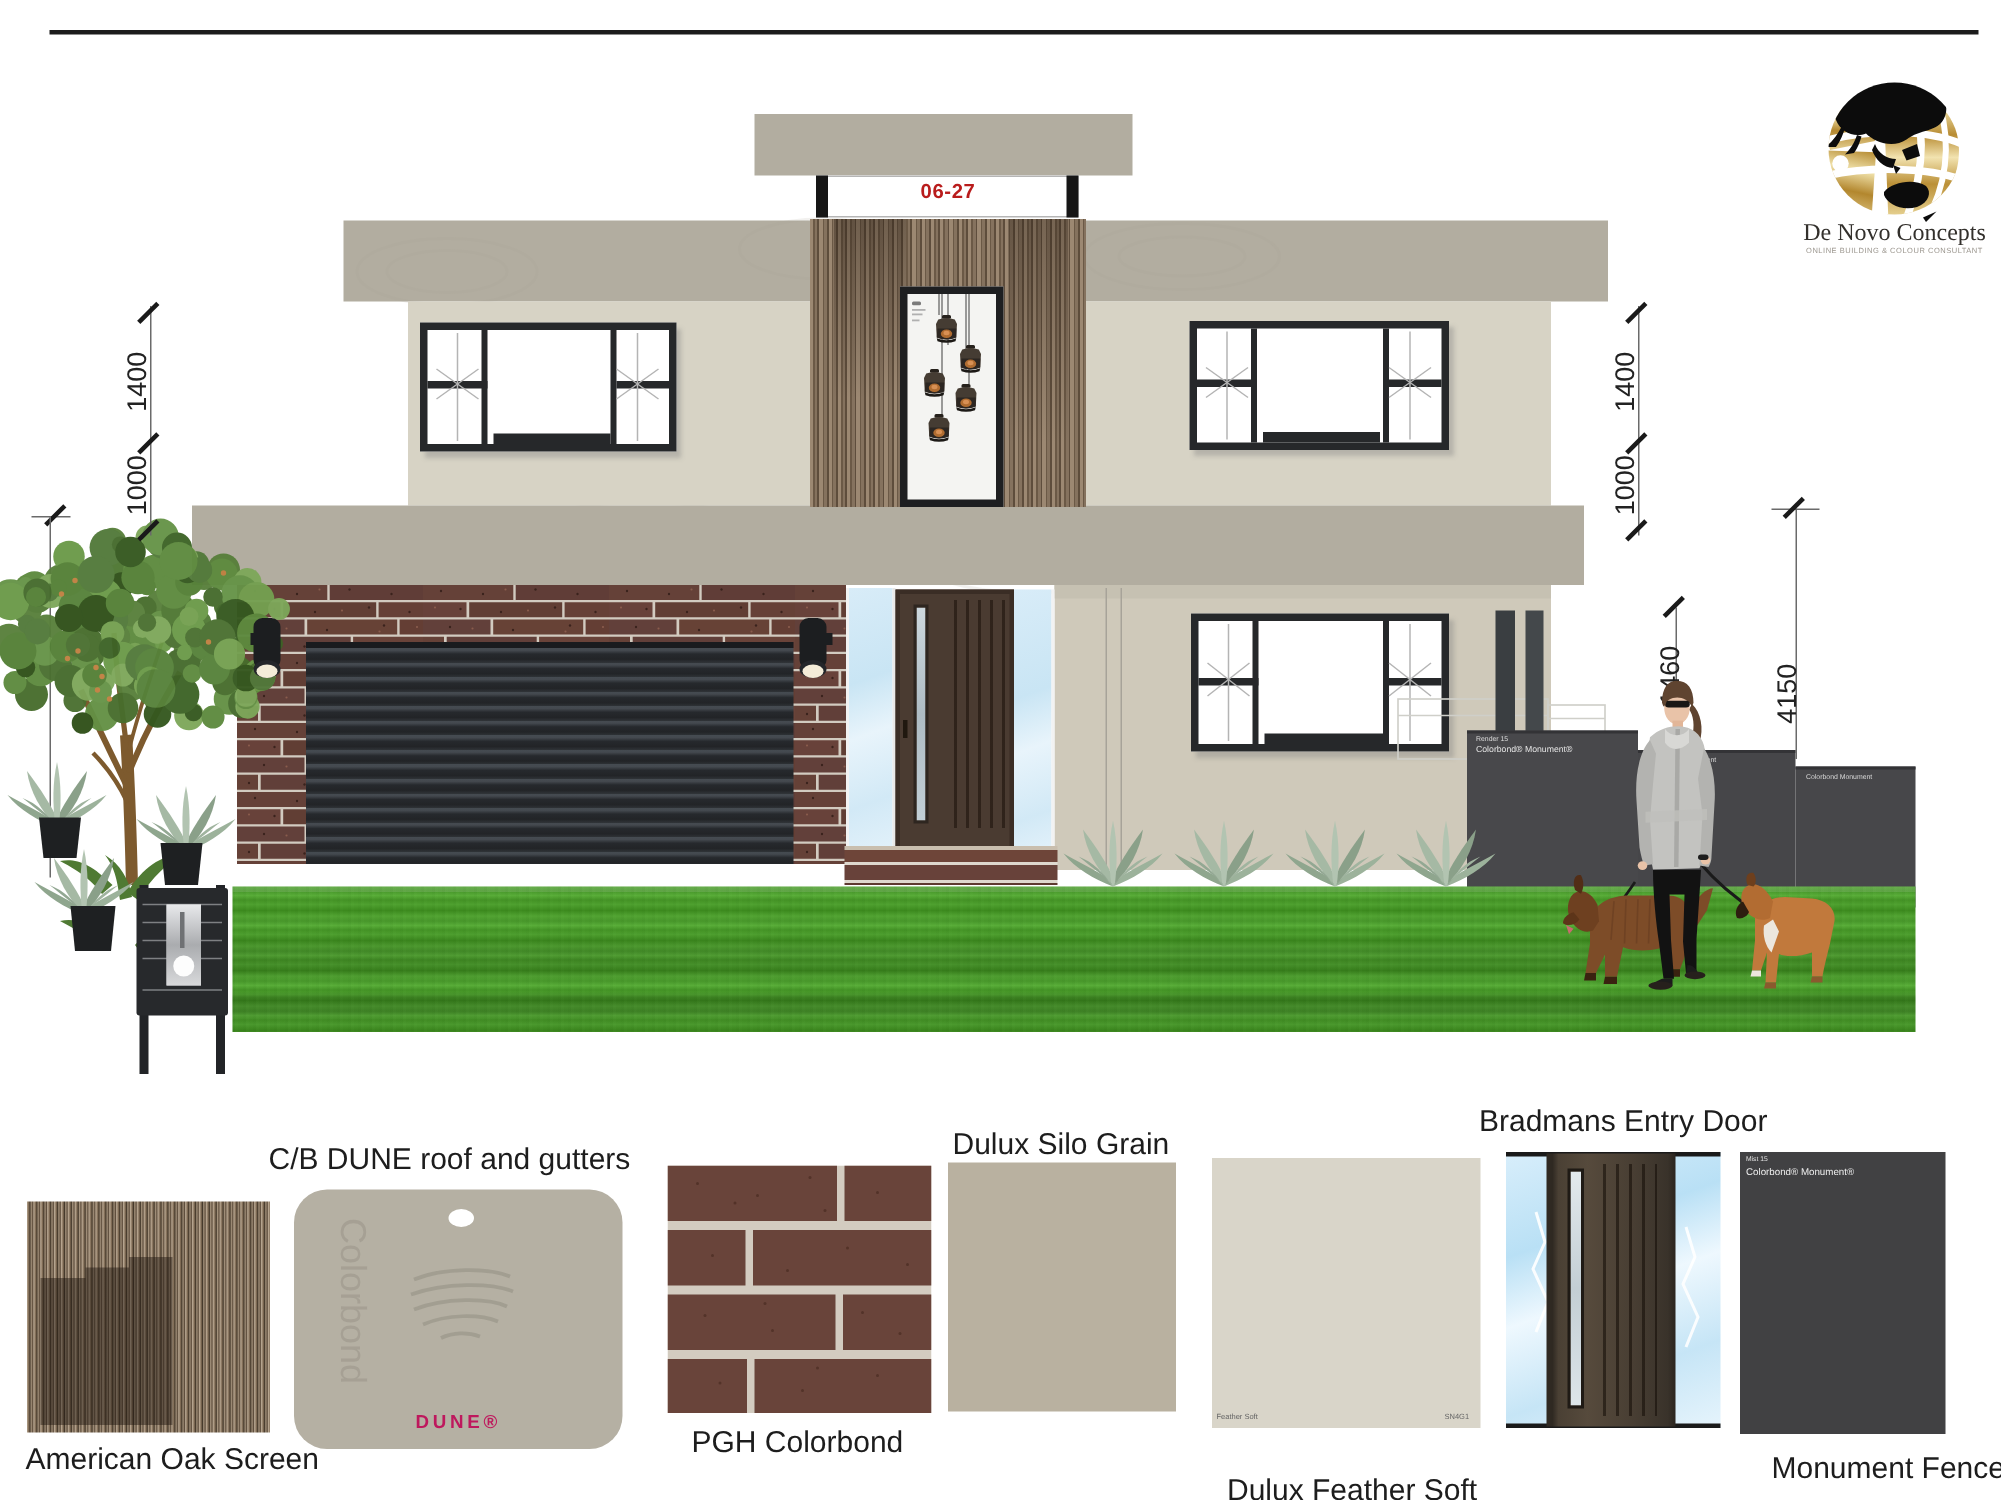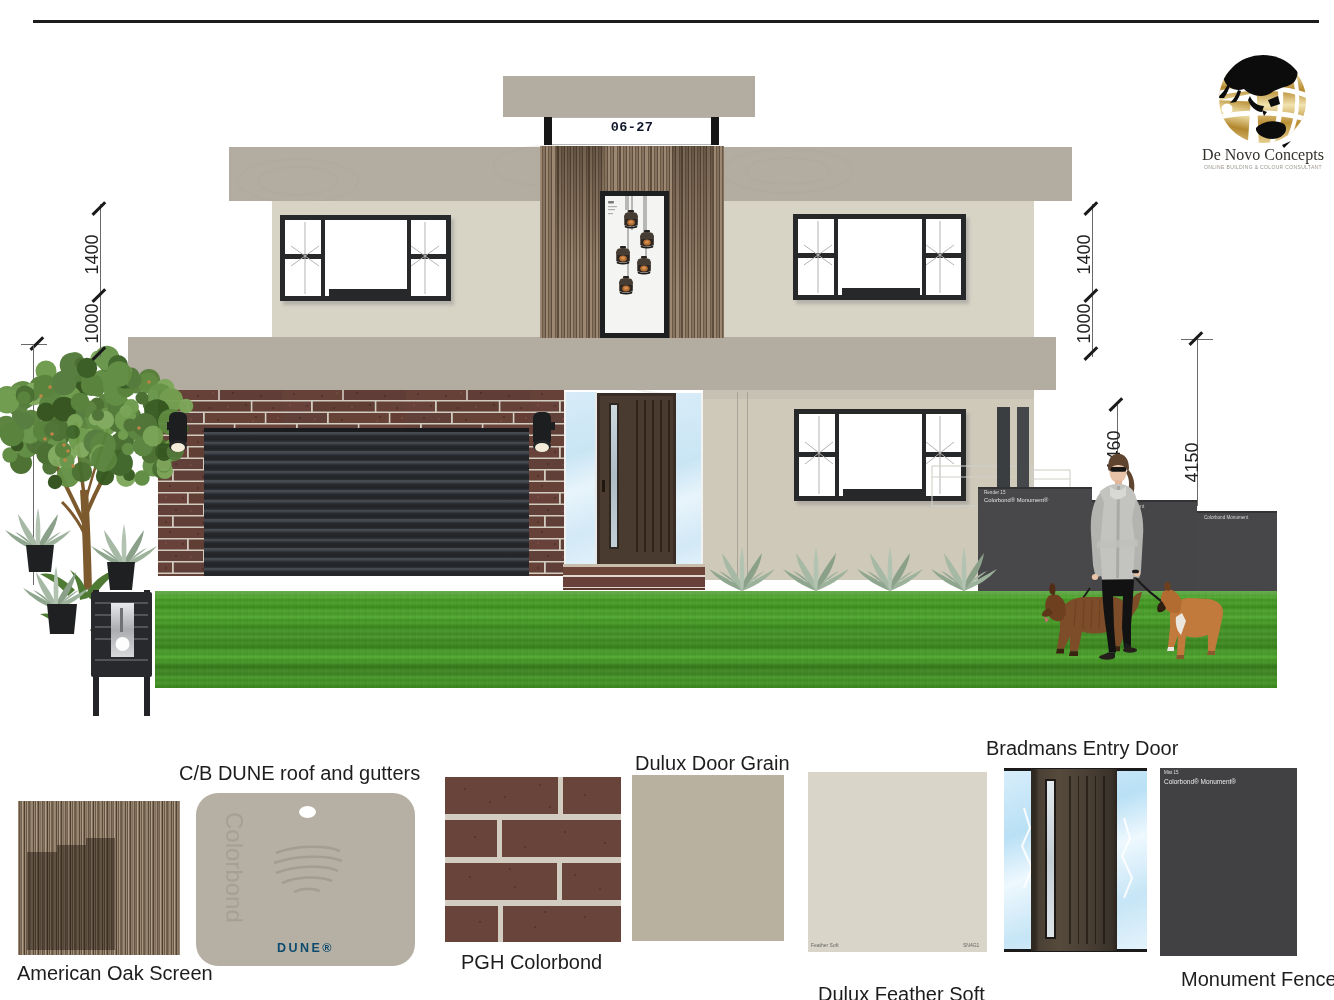--- a/index.html
+++ b/index.html
@@ -47,21 +47,21 @@
   <div class="abs" style="left:703px;top:390px;width:331px;height:9px;background:#c6c1b2;"></div>
 
   <div class="abs" style="left:540px;top:146px;width:184px;height:192px;
        background:repeating-linear-gradient(90deg,#9c8872 0px,#9c8872 2.2px,#6b5946 2.2px,#6b5946 3.2px,#85725e 3.2px,#85725e 5px,#5e4d3c 5px,#5e4d3c 6.2px);"></div>
   <div class="abs" style="left:556px;top:146px;width:48px;height:120px;background:linear-gradient(180deg,rgba(40,28,18,.38),rgba(40,28,18,0));"></div>
   <div class="abs" style="left:672px;top:146px;width:40px;height:150px;background:linear-gradient(180deg,rgba(40,28,18,.33),rgba(40,28,18,0));"></div>
 
   <div class="abs" style="left:544px;top:117px;width:175px;height:28px;background:#fff;border:1px solid #b5b5b5;box-sizing:border-box;"></div>
   <div class="abs" style="left:544px;top:117px;width:8px;height:28px;background:#161616;"></div>
   <div class="abs" style="left:711px;top:117px;width:8px;height:28px;background:#161616;"></div>
-  <div class="abs" style="left:552px;top:120px;width:160px;height:22px;font-family:Liberation Mono, monospace;font-weight:bold;font-size:13.5px;color:#0f172a;text-align:center;letter-spacing:.4px;">06-27</div>
+  <div class="abs" style="left:552px;top:120px;width:160px;height:22px;font-family:Liberation Sans, sans-serif;font-weight:bold;font-size:13.5px;color:#b91c1c;text-align:center;letter-spacing:.4px;">06-27</div>
 
   <div class="abs" style="left:600px;top:191px;width:69px;height:147px;background:#f4f4f2;border:5px solid #1e1f21;box-sizing:border-box;"></div>
   <svg class="abs" style="left:605px;top:196px;" width="59" height="137" viewBox="0 0 59 137">
     <g stroke="#5c5c5c" stroke-width="0.8" fill="none">
       <line x1="21" y1="0" x2="21" y2="14"></line>
       <line x1="27" y1="0" x2="27" y2="34"></line>
       <line x1="39" y1="0" x2="39" y2="52"></line>
       <line x1="41" y1="0" x2="41" y2="60"></line>
       <line x1="23" y1="0" x2="23" y2="82"></line>
     </g>
@@ -698,21 +698,21 @@
   <div class="abs" style="left:200px;top:812px;font-size:24px;color:rgba(80,75,65,.15);transform:rotate(90deg);transform-origin:0 0;white-space:nowrap;font-family:'Liberation Sans',sans-serif;left:248px;">Colorbond</div>
   <svg class="abs" style="left:262px;top:845px;" width="88" height="55" viewBox="0 0 88 55">
     <g fill="none" stroke="rgba(80,75,65,.18)" stroke-width="2.5">
       <path d="M14 8 C34 0 64 0 78 6"></path>
       <path d="M12 18 C34 10 66 10 80 16"></path>
       <path d="M14 28 C34 20 64 20 76 26"></path>
       <path d="M20 38 C36 31 58 31 70 36"></path>
       <path d="M32 47 C40 43 50 43 58 46"></path>
     </g>
   </svg>
-  <div class="abs" style="left:196px;top:941px;width:219px;text-align:center;font-family:'Liberation Sans',sans-serif;font-weight:bold;font-size:12.5px;letter-spacing:2.5px;color:#0c4a6e;">DUNE®</div>
+  <div class="abs" style="left:196px;top:941px;width:219px;text-align:center;font-family:'Liberation Sans',sans-serif;font-weight:bold;font-size:12.5px;letter-spacing:2.5px;color:#be185d;">DUNE®</div>
   <div class="lbl" style="left:179px;top:762px;">C/B DUNE roof and gutters</div>
 
   <svg class="abs" style="left:445px;top:777px;" width="176" height="165" viewBox="0 0 176 165">
     <rect width="176" height="165" fill="#d3ccc0"></rect>
     <g fill="#69443a">
       <rect x="0" y="0" width="113" height="37"></rect>
         <rect x="118" y="0" width="58" height="37"></rect>
       <rect x="0" y="43" width="52" height="37"></rect>
         <rect x="57" y="43" width="119" height="37"></rect>
       <rect x="0" y="86" width="112" height="37"></rect>
@@ -738,21 +738,21 @@
         <circle cx="140" cy="140" r="1"></circle>
       <circle cx="45" cy="25" r="1"></circle>
         <circle cx="105" cy="30" r="1"></circle>
         <circle cx="65" cy="92" r="1"></circle>
         <circle cx="100" cy="135" r="1"></circle>
     </g>
   </svg>
   <div class="lbl" style="left:461px;top:951px;">PGH Colorbond</div>
 
   <div class="abs" style="left:632px;top:775px;width:152px;height:166px;background:#b9b1a0;"></div>
-  <div class="lbl" style="left:635px;top:752px;">Dulux Door Grain</div>
+  <div class="lbl" style="left:635px;top:752px;">Dulux Silo Grain</div>
 
   <div class="abs" style="left:808px;top:772px;width:179px;height:180px;background:#d9d5c9;"></div>
   <div class="abs" style="left:811px;top:942px;font-size:5px;color:#666;">Feather Soft</div>
   <div class="abs" style="left:963px;top:942px;font-size:5px;color:#666;">SN4G1</div>
   <div class="lbl" style="left:818px;top:953px;margin-top:30px;">Dulux Feather Soft</div>
 
   <div class="abs" style="left:1004px;top:768px;width:143px;height:184px;background:linear-gradient(160deg,#d8eefb 0%,#b9e0f5 30%,#eef8fe 50%,#c6e5f6 75%,#e6f4fc 100%);"></div>
   <svg class="abs" style="left:1004px;top:768px;" width="143" height="184" viewBox="0 0 143 184">
     <g stroke="#ffffff" stroke-width="2" fill="none" opacity=".9">
       <path d="M20 40 L26 60 L18 78 L28 100 L20 120"></path>

